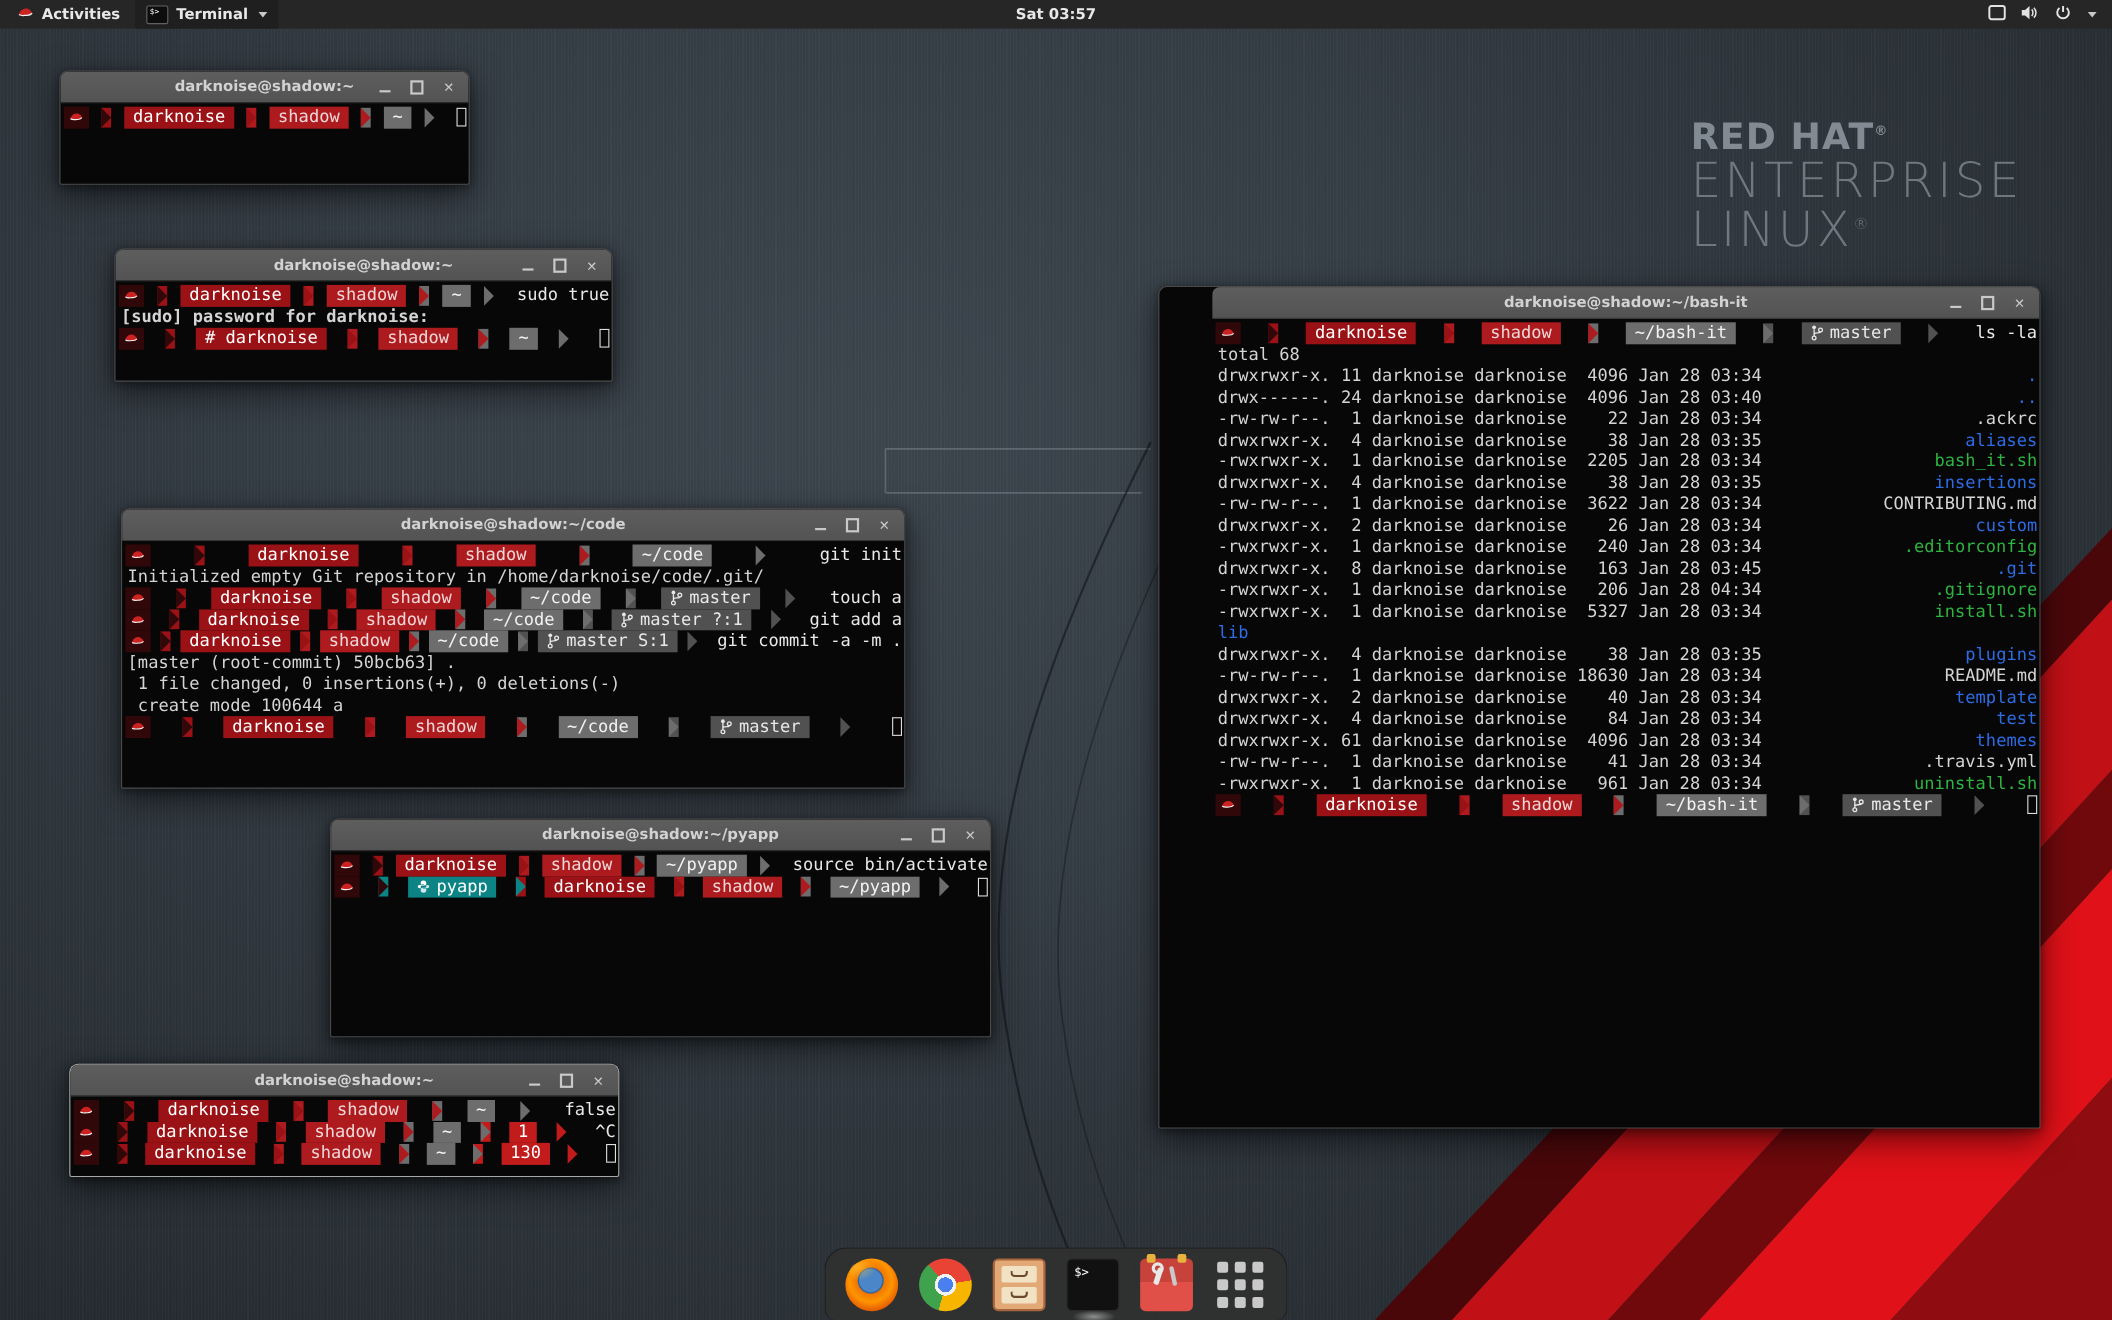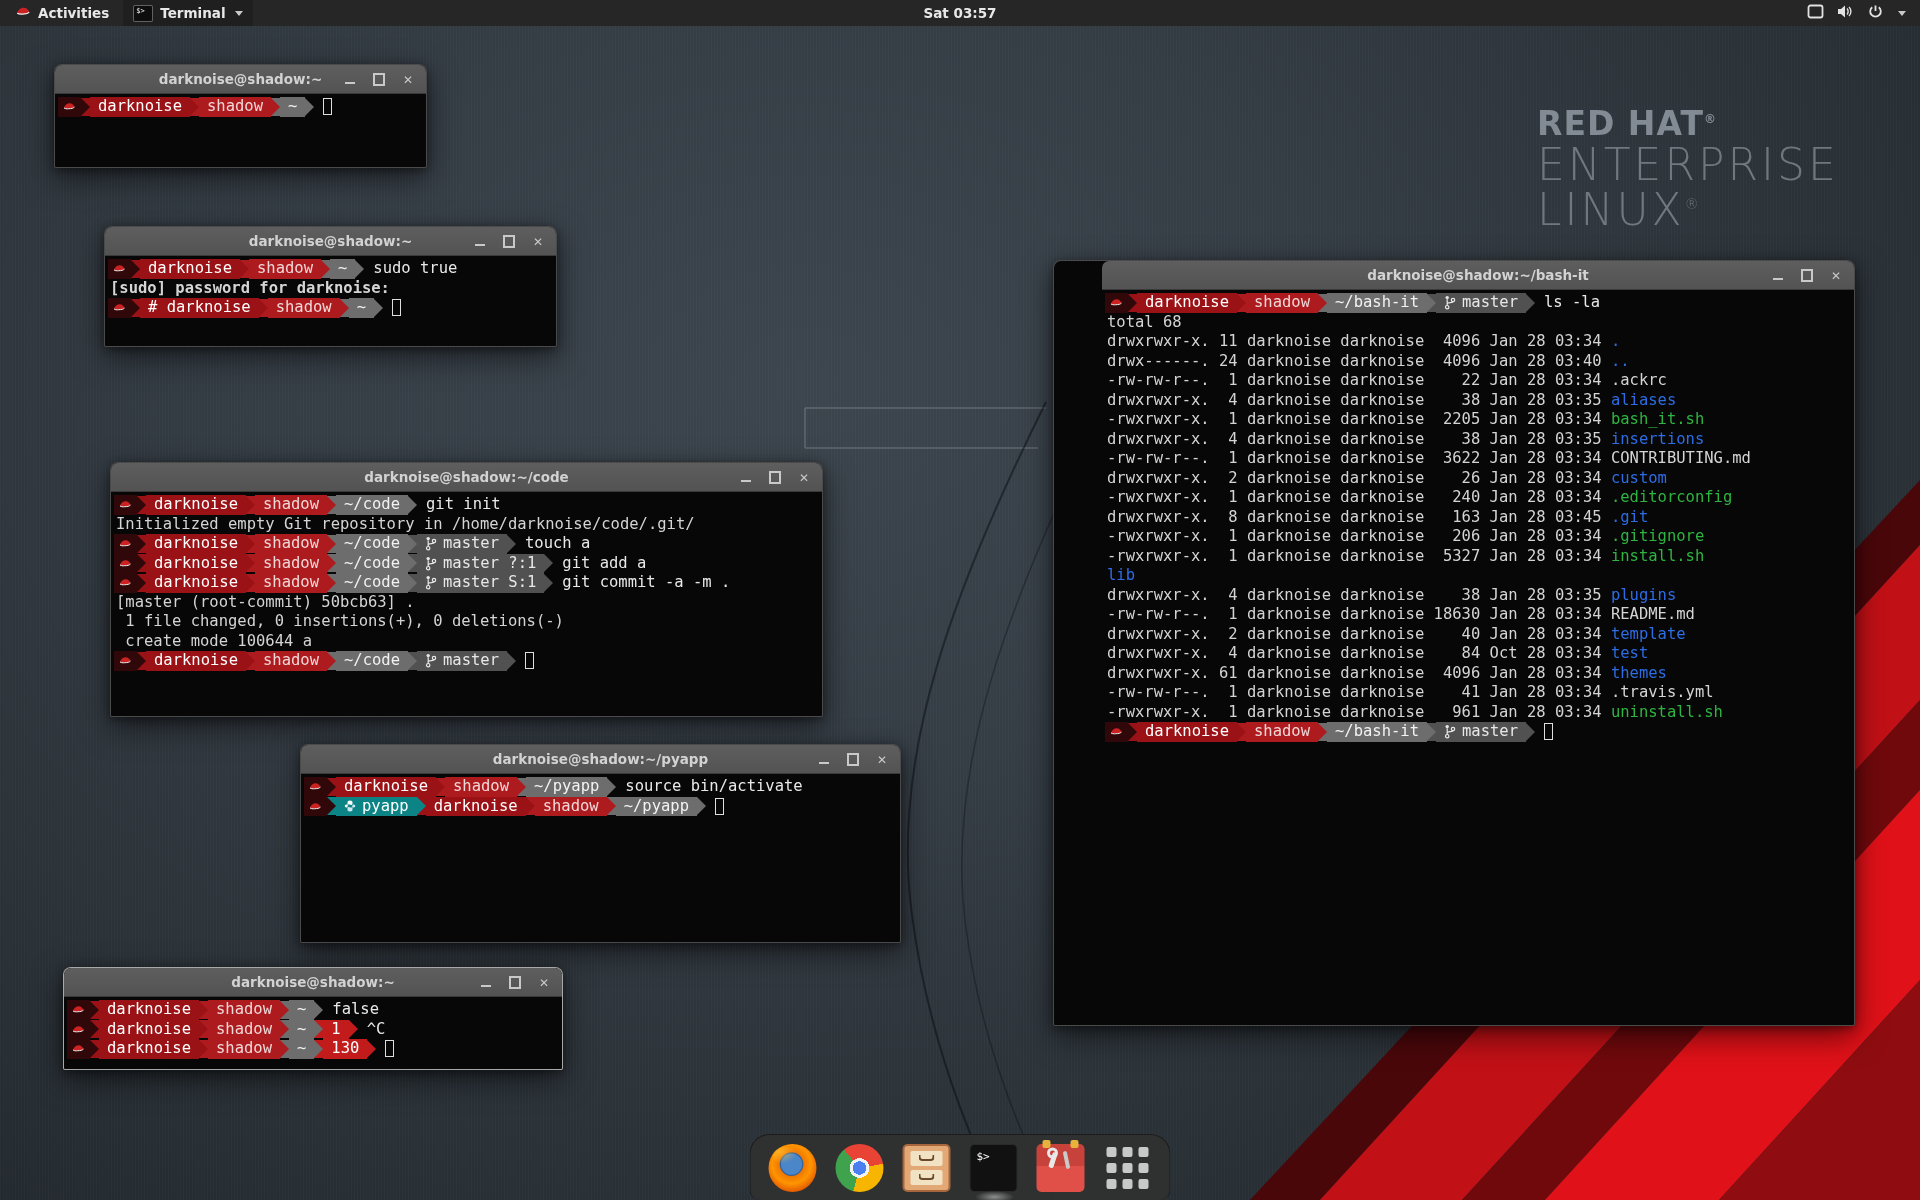--- a/index.html
+++ b/index.html
@@ -49,21 +49,21 @@
     border-radius:7px 7px 0 0; position:relative; display:flex; align-items:center; justify-content:center;
     cursor:default; }
   .titlebar .wtitle { font-size:13.5px; font-weight:bold; color:#d2d2d2; }
   .wctls { position:absolute; right:12px; top:0; height:29px; display:flex; align-items:center; gap:17px; }
   .wctl { width:12px; height:12px; display:flex; align-items:center; justify-content:center;
     color:#c9c9c9; font-size:12px; cursor:pointer; }
   .wctl.min::before { content:""; width:10px; height:2px; background:#c9c9c9; margin-top:6px; }
   .wctl.max::before { content:""; width:9px; height:9px; border:2px solid #c9c9c9; }
   .term-body { padding:3px 2px 0 3px; font-family:"DejaVu Sans Mono", monospace; }
   .term-line { height:19.5px; display:flex; align-items:center; white-space:pre;
-    font:15.5px/19.5px "DejaVu Sans Mono", monospace; }
+    font:15.5px/19.5px "DejaVu Sans Mono", monospace;justify-content:space-between; }
   .term-line.output { color:#d4d4d4; padding-left:2px; }
   .pseg { display:flex; align-items:center; height:19.5px; padding:0 8px; gap:6px; flex:none; white-space:pre; }
   .pseg.iconseg { padding:0 5px; }
   .psep { width:0; height:0; flex:none; border-style:solid; border-right-width:0;
     border-left-width:9px; border-top-width:9.75px; border-bottom-width:9.75px; }
   .cmd { margin-left:9px; color:#e8e8e8; white-space:pre; }
   .cursor { width:9px; height:17px; border:1px solid #dedede; margin-left:9px; flex:none; }
 
   
   #dock { position:absolute; left:50%; transform:translateX(-50%); bottom:0; height:66px;
@@ -324,27 +324,27 @@
           <div class="term-line output"><span style="color: rgb(212, 212, 212);">drwxrwxr-x. 11 darknoise darknoise  4096 Jan 28 03:34 </span><span style="color: rgb(45, 108, 228);">.</span></div>
           <div class="term-line output"><span style="color: rgb(212, 212, 212);">drwx------. 24 darknoise darknoise  4096 Jan 28 03:40 </span><span style="color: rgb(45, 108, 228);">..</span></div>
           <div class="term-line output"><span style="color: rgb(212, 212, 212);">-rw-rw-r--.  1 darknoise darknoise    22 Jan 28 03:34 </span><span style="color: rgb(212, 212, 212);">.ackrc</span></div>
           <div class="term-line output"><span style="color: rgb(212, 212, 212);">drwxrwxr-x.  4 darknoise darknoise    38 Jan 28 03:35 </span><span style="color: rgb(45, 108, 228);">aliases</span></div>
           <div class="term-line output"><span style="color: rgb(212, 212, 212);">-rwxrwxr-x.  1 darknoise darknoise  2205 Jan 28 03:34 </span><span style="color: rgb(46, 180, 64);">bash_it.sh</span></div>
           <div class="term-line output"><span style="color: rgb(212, 212, 212);">drwxrwxr-x.  4 darknoise darknoise    38 Jan 28 03:35 </span><span style="color: rgb(45, 108, 228);">insertions</span></div>
           <div class="term-line output"><span style="color: rgb(212, 212, 212);">-rw-rw-r--.  1 darknoise darknoise  3622 Jan 28 03:34 </span><span style="color: rgb(212, 212, 212);">CONTRIBUTING.md</span></div>
           <div class="term-line output"><span style="color: rgb(212, 212, 212);">drwxrwxr-x.  2 darknoise darknoise    26 Jan 28 03:34 </span><span style="color: rgb(45, 108, 228);">custom</span></div>
           <div class="term-line output"><span style="color: rgb(212, 212, 212);">-rwxrwxr-x.  1 darknoise darknoise   240 Jan 28 03:34 </span><span style="color: rgb(46, 180, 64);">.editorconfig</span></div>
           <div class="term-line output"><span style="color: rgb(212, 212, 212);">drwxrwxr-x.  8 darknoise darknoise   163 Jan 28 03:45 </span><span style="color: rgb(45, 108, 228);">.git</span></div>
-          <div class="term-line output"><span style="color: rgb(212, 212, 212);">-rwxrwxr-x.  1 darknoise darknoise   206 Jan 28 03:34 </span><span style="color: rgb(46, 180, 64);">.gitignore</span></div>
+          <div class="term-line output"><span style="color: rgb(212, 212, 212);">-rwxrwxr-x.  1 darknoise darknoise   206 Jan 28 04:34 </span><span style="color: rgb(46, 180, 64);">.gitignore</span></div>
           <div class="term-line output"><span style="color: rgb(212, 212, 212);">-rwxrwxr-x.  1 darknoise darknoise  5327 Jan 28 03:34 </span><span style="color: rgb(46, 180, 64);">install.sh</span></div>
           <div class="term-line output"><span style="color: rgb(45, 108, 228);">lib</span></div>
           <div class="term-line output"><span style="color: rgb(212, 212, 212);">drwxrwxr-x.  4 darknoise darknoise    38 Jan 28 03:35 </span><span style="color: rgb(45, 108, 228);">plugins</span></div>
           <div class="term-line output"><span style="color: rgb(212, 212, 212);">-rw-rw-r--.  1 darknoise darknoise 18630 Jan 28 03:34 </span><span style="color: rgb(212, 212, 212);">README.md</span></div>
           <div class="term-line output"><span style="color: rgb(212, 212, 212);">drwxrwxr-x.  2 darknoise darknoise    40 Jan 28 03:34 </span><span style="color: rgb(45, 108, 228);">template</span></div>
-          <div class="term-line output"><span style="color: rgb(212, 212, 212);">drwxrwxr-x.  4 darknoise darknoise    84 Oct 28 03:34 </span><span style="color: rgb(45, 108, 228);">test</span></div>
+          <div class="term-line output"><span style="color: rgb(212, 212, 212);">drwxrwxr-x.  4 darknoise darknoise    84 Jan 28 03:34 </span><span style="color: rgb(45, 108, 228);">test</span></div>
           <div class="term-line output"><span style="color: rgb(212, 212, 212);">drwxrwxr-x. 61 darknoise darknoise  4096 Jan 28 03:34 </span><span style="color: rgb(45, 108, 228);">themes</span></div>
           <div class="term-line output"><span style="color: rgb(212, 212, 212);">-rw-rw-r--.  1 darknoise darknoise    41 Jan 28 03:34 </span><span style="color: rgb(212, 212, 212);">.travis.yml</span></div>
           <div class="term-line output"><span style="color: rgb(212, 212, 212);">-rwxrwxr-x.  1 darknoise darknoise   961 Jan 28 03:34 </span><span style="color: rgb(46, 180, 64);">uninstall.sh</span></div>
           <div class="term-line prompt"><span class="pseg iconseg" style="background: rgb(48, 8, 9); color: rgb(216, 64, 64);"><span style="display: flex;"><svg width="13" height="11" viewBox="0 0 13 11">
                   <path d="M1 7 C2 2.5 7 1 9.5 3.2 C11 4.5 11.5 6 11.5 6 C11.5 6 10 7.6 7.5 7.6 C5 7.6 3.5 8.4 1 7 Z" fill="#cc2222"></path>
                   <path d="M1 7 C3.5 8.4 5 7.6 7.5 7.6 C10 7.6 11.5 6 11.5 6" stroke="#f0f0f0" stroke-width="1" fill="none"></path>
                 </svg></span></span><span class="psep" style="border-left-color: rgb(48, 8, 9); border-bottom-color: rgb(154, 18, 21); border-top-color: rgb(154, 18, 21);"></span><span class="pseg" style="background: rgb(154, 18, 21); color: rgb(255, 255, 255);"><span>darknoise</span></span><span class="psep" style="border-left-color: rgb(154, 18, 21); border-bottom-color: rgb(174, 27, 31); border-top-color: rgb(174, 27, 31);"></span><span class="pseg" style="background: rgb(174, 27, 31); color: rgb(240, 216, 216);"><span>shadow</span></span><span class="psep" style="border-left-color: rgb(174, 27, 31); border-bottom-color: rgb(109, 109, 109); border-top-color: rgb(109, 109, 109);"></span><span class="pseg" style="background: rgb(109, 109, 109); color: rgb(242, 242, 242);"><span>~/bash-it</span></span><span class="psep" style="border-left-color: rgb(109, 109, 109); border-bottom-color: rgb(81, 81, 81); border-top-color: rgb(81, 81, 81);"></span><span class="pseg" style="background: rgb(81, 81, 81); color: rgb(232, 232, 232);"><span style="display: flex;"><svg width="12" height="15" viewBox="0 0 12 15">
                   <circle cx="3.2" cy="2.6" r="1.7" fill="#e8e8e8"></circle>
                   <circle cx="3.2" cy="12.2" r="1.7" fill="none" stroke="#e8e8e8" stroke-width="1.2"></circle>
                   <circle cx="9" cy="5" r="1.7" fill="none" stroke="#e8e8e8" stroke-width="1.2"></circle>

